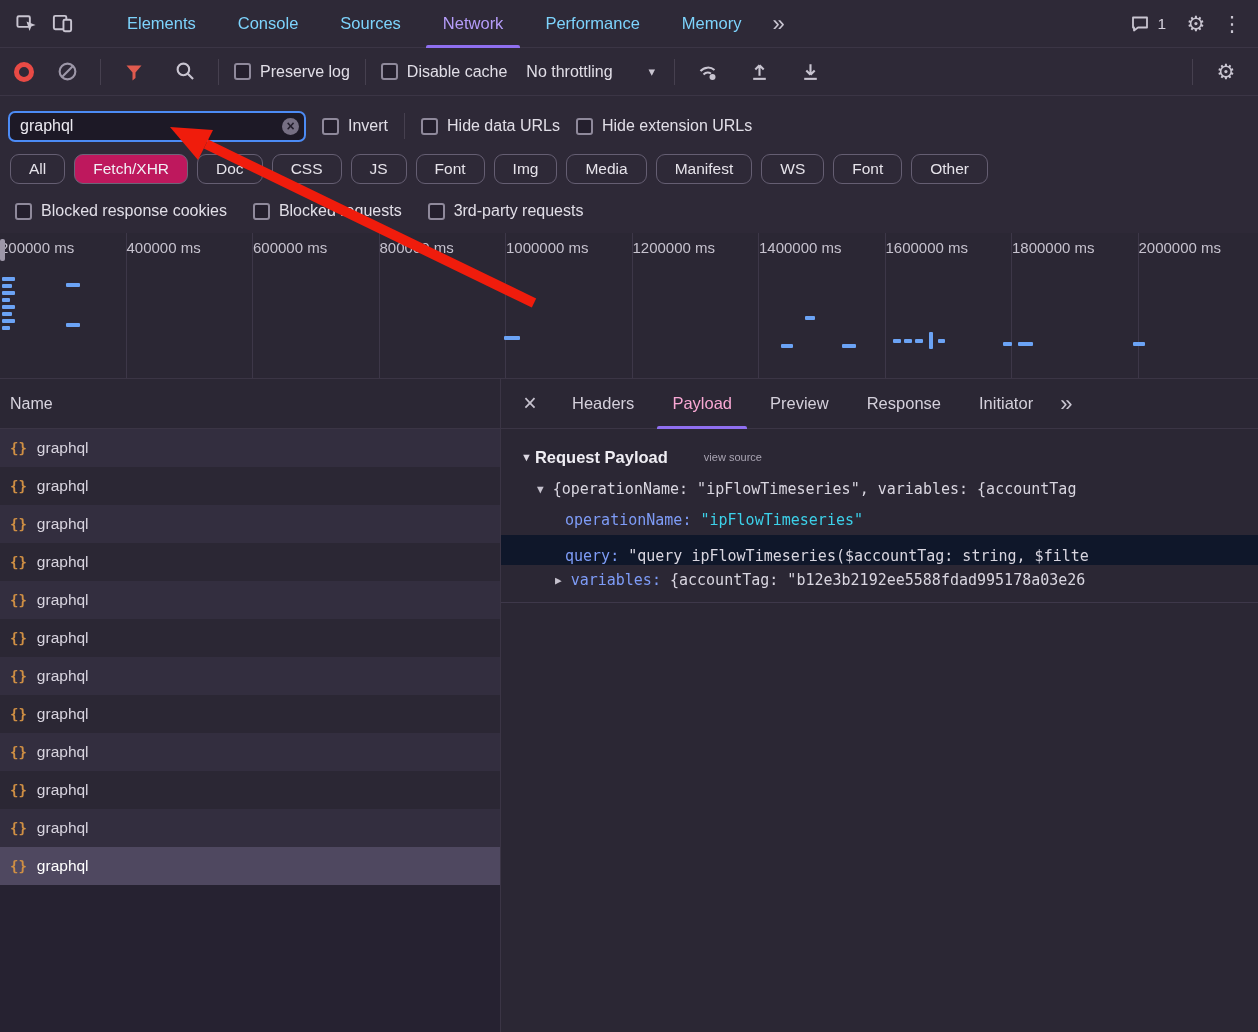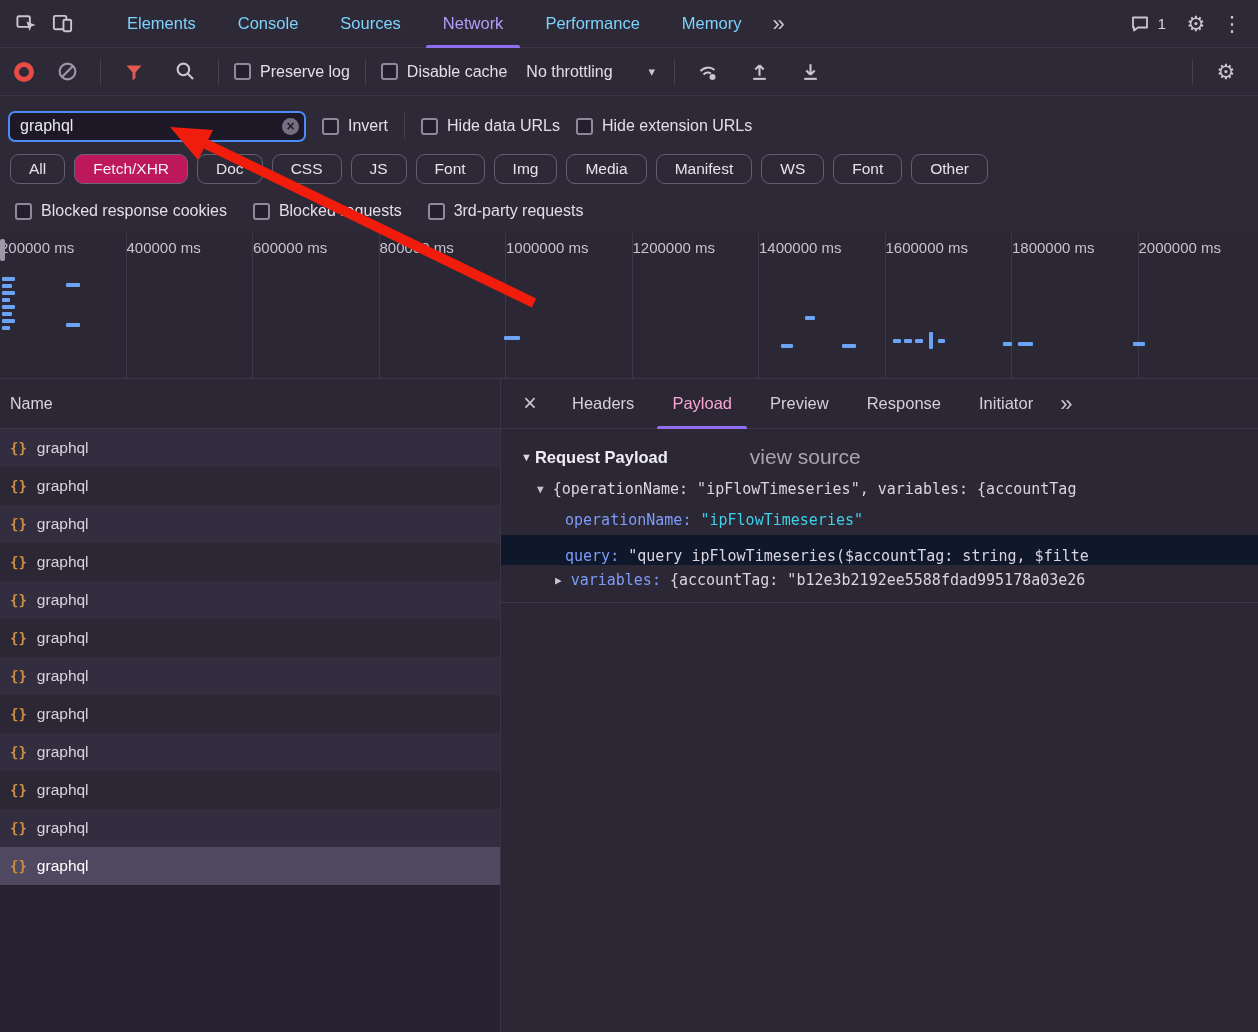--- a/index.html
+++ b/index.html
@@ -78,21 +78,21 @@
   .dtab.selected { color: #f9a8d4; }
   .dtab.selected::after { content: ""; position: absolute; left: 4px; right: 4px; bottom: 0; height: 3px;
                           background: #8f6ff0; border-radius: 2px 2px 0 0; }
   .dmore { margin-left: 8px; font-size: 22px; color: #c9c5d1; }
 
   .payload { padding-top: 12px; font-family: "DejaVu Sans Mono", monospace; font-size: 15px; }
   .pl-title { display: flex; align-items: center; padding-left: 20px; height: 32px;
               font-family: "Liberation Sans", sans-serif; }
   .pl-tri { font-size: 11px; color: #dcd8e2; margin-right: 3px; }
   .pl-title-text { font-size: 16.5px; font-weight: bold; color: #efedf3; }
-  .view-source { margin-left: 82px; font-size: 21px; color: #a9a4b2; font-weight: normal; }
+  .view-source { margin-left: 36px; font-size: 11px; color: #a9a4b2; font-weight: normal; }
   .pl-root { height: 32px; display: flex; align-items: center; padding-left: 36px;
              white-space: nowrap; overflow: hidden; color: #d9d6e0; }
   .pl-root .pl-tri { margin-right: 9px; color: #c6c2ce; }
   .pl-line { height: 30px; flex: 0 0 auto; display: flex; align-items: center; padding-left: 64px;
              white-space: nowrap; overflow: hidden; }
   .pl-line.hl { background: #0f172a; align-items: flex-end; }
   .pl-line.vars { padding-left: 54px; }
   .expand-tri { font-size: 11px; color: #c6c2ce; margin-right: 9px; }
   .k { color: #7e9cf7; white-space: pre; }
   .v-cyan { color: #3cd1e9; }

